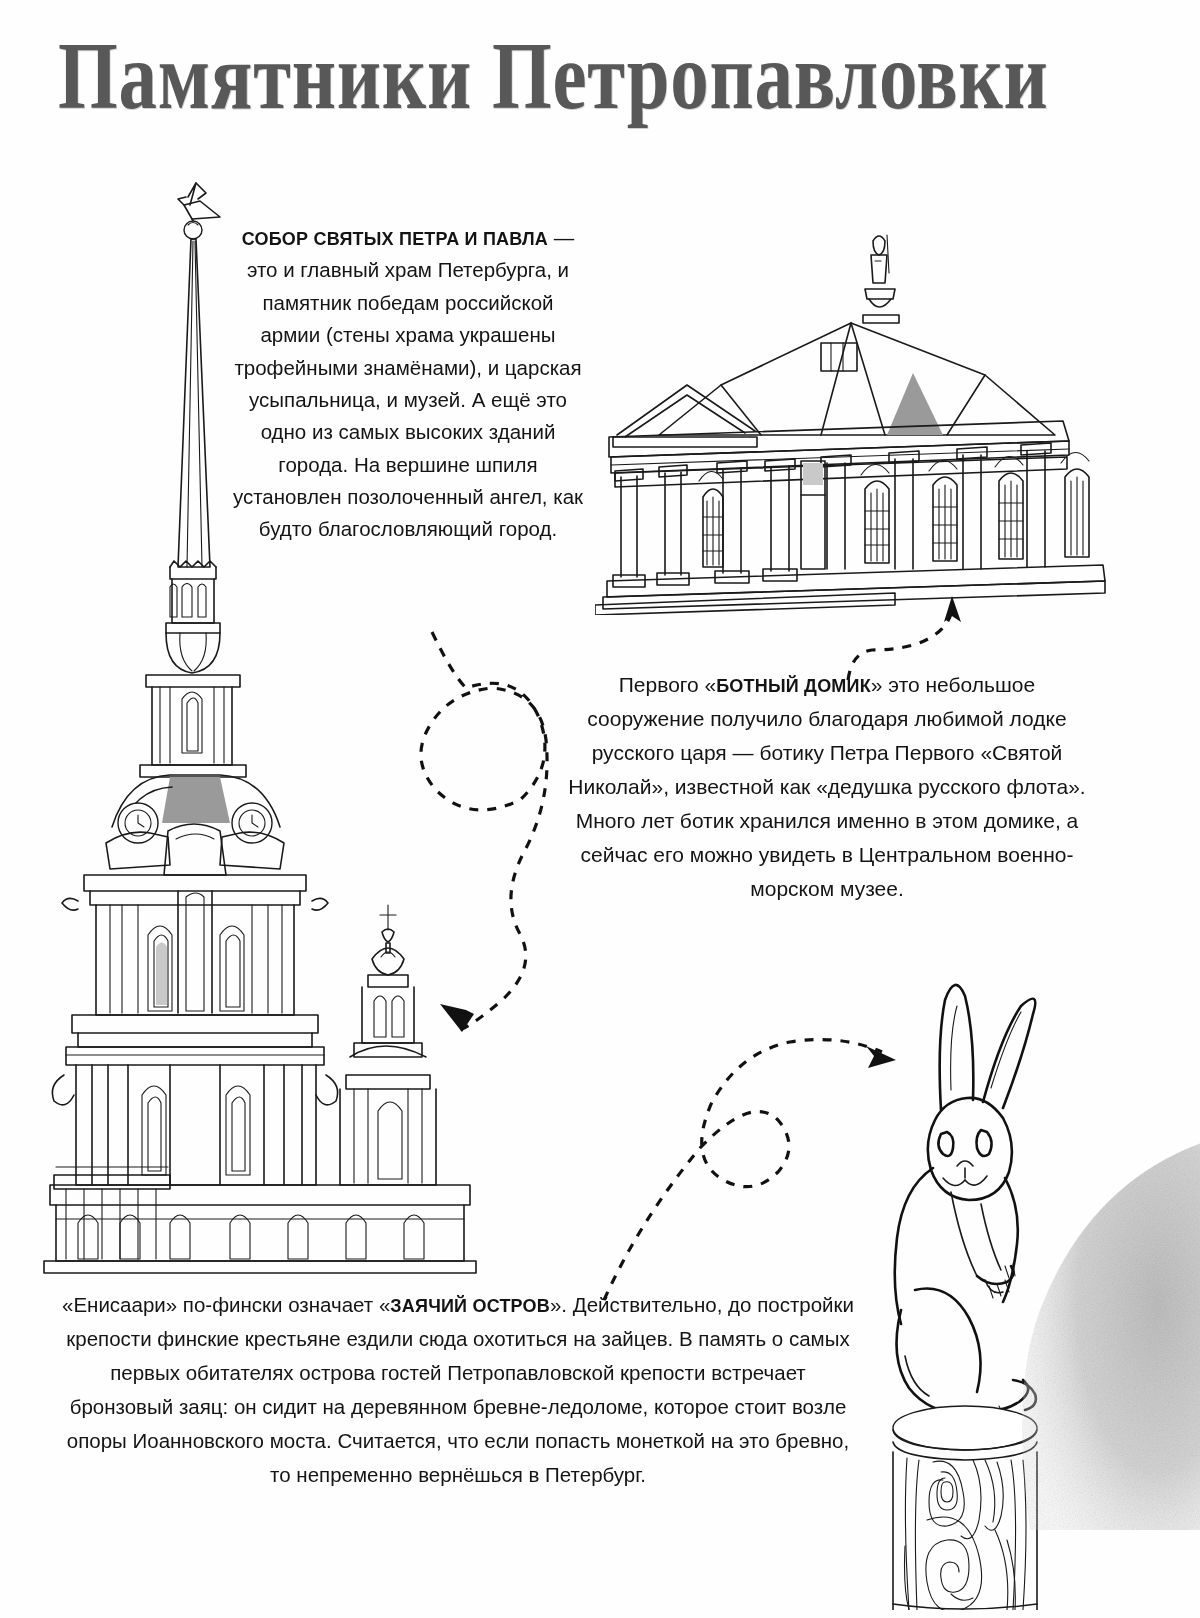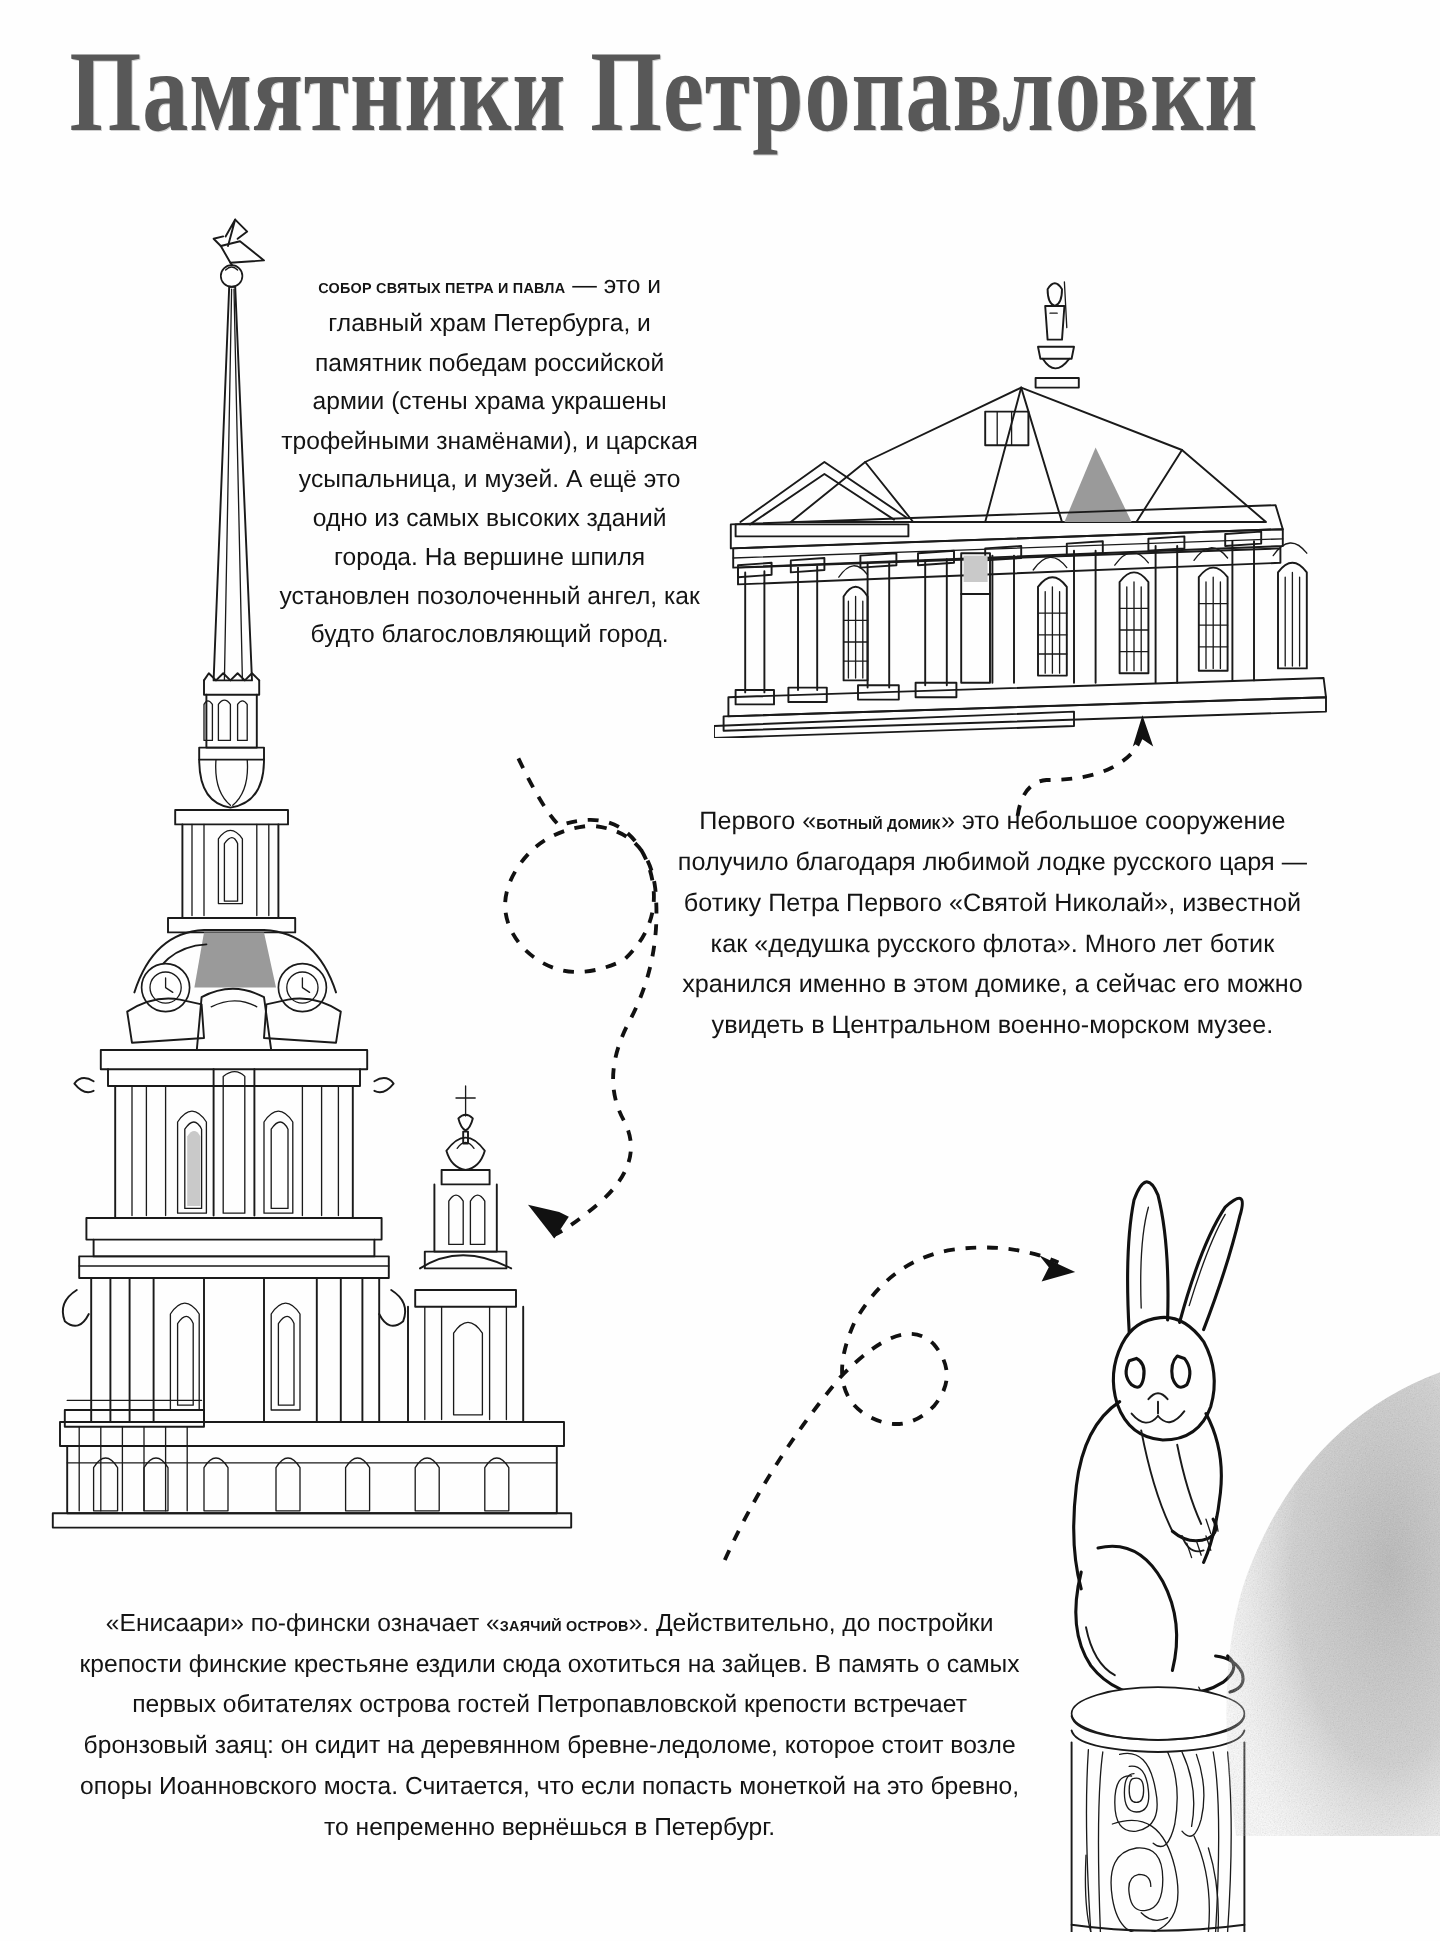--- a/index.html
+++ b/index.html
@@ -40,39 +40,39 @@
   .para {
     position: absolute;
     text-align: center;
     color: #141414;
     font-size: 20.5px;
     line-height: 1.58;
     font-family: "Liberation Sans", sans-serif;
   }
   .cap {
     font-weight: 700;
-    font-size: 12px;
+    font-size: 18px;
     letter-spacing: 0.2px;
   }
 
   #para-cathedral {
     left: 232px;
     top: 222px;
     width: 352px;
   }
   #para-botny {
     left: 562px;
     top: 668px;
     width: 530px;
     font-size: 21px;
     line-height: 1.62;
   }
   #para-hare {
     left: 58px;
-    top: 1336px;
+    top: 1288px;
     width: 800px;
     font-size: 20.5px;
     line-height: 1.66;
   }
 
   
   .art {
     position: absolute;
     pointer-events: none;
   }

